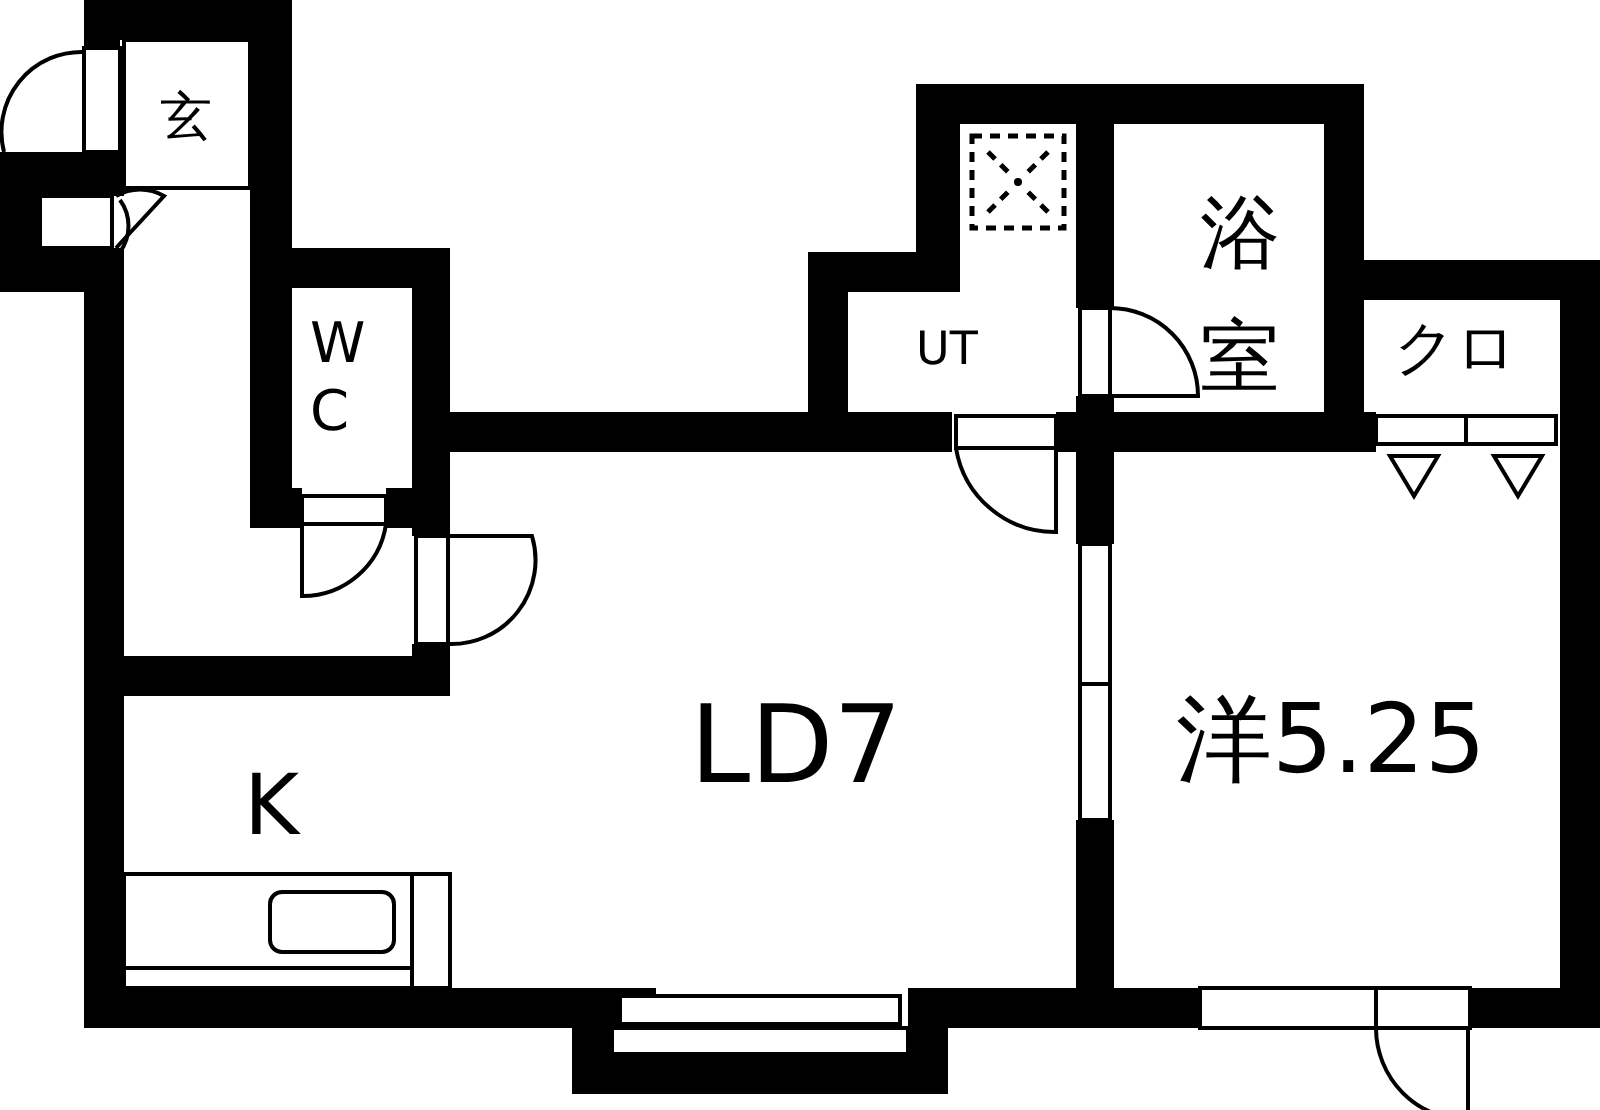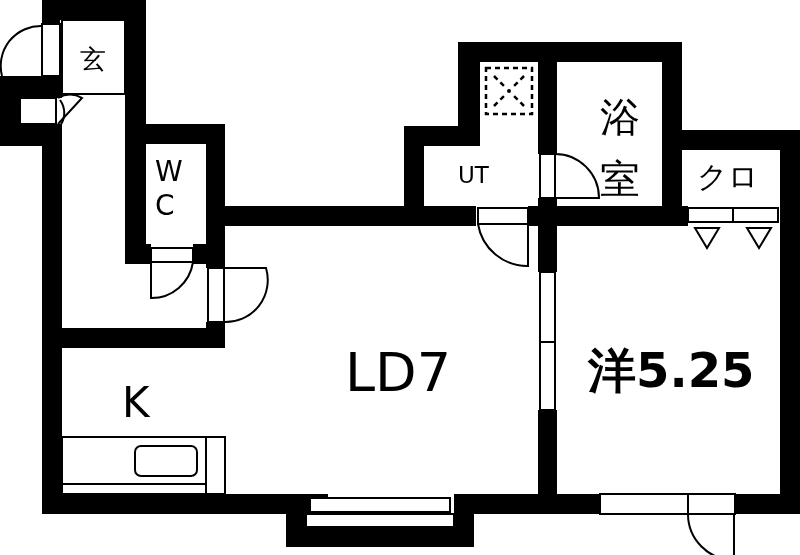--- a/index.html
+++ b/index.html
@@ -3,23 +3,23 @@
 <meta charset="utf-8">
 <style>
   html, body { margin: 0; padding: 0; background: #ffffff; }
   body { width: 800px; height: 555px; overflow: hidden; position: relative; font-family: "DejaVu Sans", sans-serif; }
   svg { position: absolute; left: 0; top: 0; }
   .label { position: absolute; color: #000; font-family: "DejaVu Sans", sans-serif; line-height: 1; white-space: nowrap; }
   .lbl-genkan { left: 80px; top: 46px; font-size: 26px; }
   .lbl-wc { left: 155px; top: 155px; font-size: 28px; width: 36px; text-align: left; line-height: 34px; white-space: normal; word-break: break-all; }
   .lbl-ut { left: 458px; top: 164px; font-size: 23px; }
   .lbl-bath { left: 600px; top: 86px; font-size: 40px; width: 44px; line-height: 62px; white-space: normal; word-break: break-all; }
-  .lbl-closet { left: 697px; top: 162px; font-size: 30px; }
+  .lbl-closet { left: 697px; top: 162px; font-size: 30px; font-family: Liberation Mono, monospace; }
   .lbl-ld { left: 345px; top: 346px; font-size: 54px; }
-  .lbl-western { left: 588px; top: 346px; font-size: 48px; font-weight: bold; }
+  .lbl-western { left: 588px; top: 346px; font-size: 48px; }
   .lbl-k { left: 122px; top: 382px; font-size: 42px; }
 </style>
 </head>
 <body>
 
 <svg width="800" height="555" viewBox="0 0 800 555">
   <g fill="#000">
 
     <rect x="42" y="0" width="104" height="20"></rect>
     <rect x="42" y="0" width="18" height="76"></rect>

